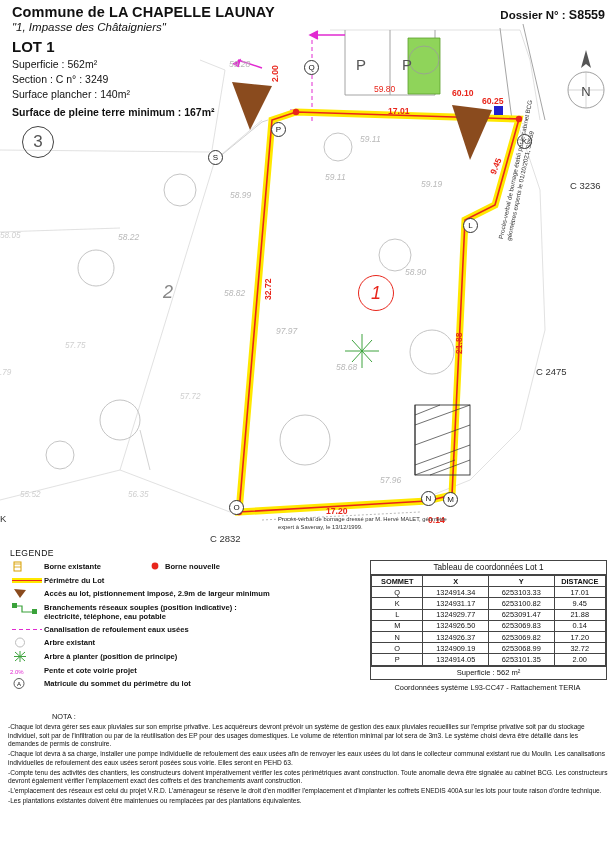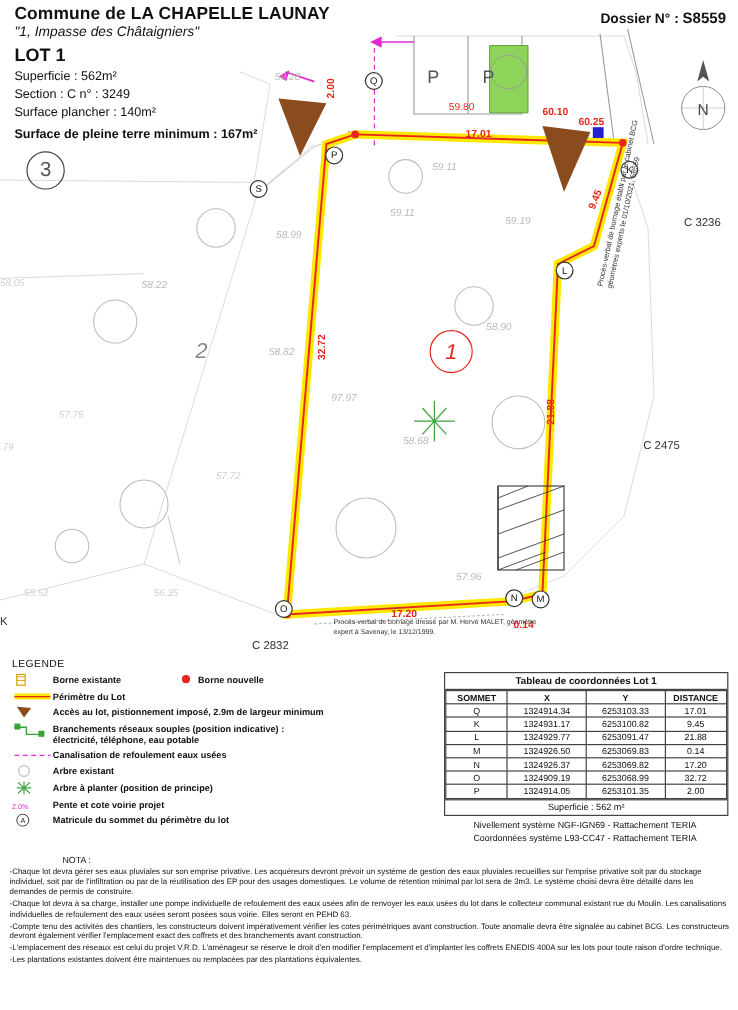--- a/index.html
+++ b/index.html
@@ -25,21 +25,21 @@
   .marker{width:13px;height:13px;border:1px solid #333;border-radius:50%;background:#fff;font-size:8px;display:flex;align-items:center;justify-content:center;color:#111;}
   .cad{font-size:9.5px;color:#333;}
   
   #legend{left:10px;top:548px;width:330px;font-size:7.6px;color:#111;}
   #legend .ttl{font-size:8.6px;letter-spacing:.4px;margin-bottom:3px;}
   .lgrow{display:flex;align-items:flex-start;margin-bottom:2.6px;}
   .lgsym{width:34px;flex:0 0 34px;height:11px;position:relative;}
   .lgtxt{flex:1;line-height:1.22;padding-top:1px;font-weight:bold;}
   
   #tablebox{left:370px;top:560px;width:235px;border:1px solid #444;}
-  #tabtitle{text-align:center;font-size:8.2px;padding:2px 0;border-bottom:1px solid #444;font-weight:bold;}
+  #tabtitle{text-align:center;font-size:8.2px;padding:2px 0;border-bottom:1px solid #444;}
   table{border-collapse:collapse;width:100%;font-size:7.4px;}
   th,td{border:1px solid #444;text-align:center;padding:0.6px 1px;}
   th{font-weight:bold;font-size:7.4px;}
   #superf{text-align:center;font-size:7.6px;padding:1.5px 0;border-top:1px solid #444;}
   #sysnote{left:370px;top:682px;width:235px;font-size:7.4px;text-align:center;line-height:1.5;}
   
   #nota{left:8px;top:712px;width:600px;font-size:6.6px;line-height:1.33;}
   #nota .nt{font-size:7.4px;margin-bottom:1px;padding-left:44px;}
   #nota p{margin:0 0 1px 0;}
   
@@ -162,21 +162,21 @@
   <div class="abs" style="left:374px;top:84px;font-size:8.5px;color:#e8261c">59.80</div>
   <div class="abs grey" style="left:360px;top:134px">59.11</div>
   <div class="abs grey" style="left:325px;top:172px">59.11</div>
   <div class="abs grey" style="left:421px;top:179px">59.19</div>
   <div class="abs grey" style="left:230px;top:190px">58.99</div>
   <div class="abs greyd" style="left:0px;top:231px">58.05</div>
   <div class="abs grey" style="left:118px;top:232px">58.22</div>
   <div class="abs grey" style="left:405px;top:267px">58.90</div>
   <div class="abs grey" style="left:224px;top:288px">58.82</div>
   <div class="abs grey" style="left:276px;top:326px">97.97</div>
-  <div class="abs greyd" style="left:49px;top:341px">57.75</div>
+  <div class="abs greyd" style="left:65px;top:341px">57.75</div>
   <div class="abs greyd" style="left:0px;top:368px">.79</div>
   <div class="abs grey" style="left:336px;top:362px">58.68</div>
   <div class="abs greyd" style="left:180px;top:392px">57.72</div>
   <div class="abs greyd" style="left:20px;top:490px">55.52</div>
   <div class="abs greyd" style="left:128px;top:490px">56.35</div>
   <div class="abs grey" style="left:380px;top:475px">57.96</div>
 
   <div class="abs" style="left:356px;top:56px;font-size:15px;color:#555">P</div>
   <div class="abs" style="left:402px;top:56px;font-size:15px;color:#555">P</div>
 
@@ -362,21 +362,20 @@
           <td>1324914.05</td>
           <td>6253101.35</td>
           <td>2.00</td>
         </tr>
     </tbody>
   </table>
   <div id="superf">Superficie : 562 m²</div>
 </div>
 
 <div class="abs" id="sysnote">
-  <div>Nivellement système NGF-IGN69 - Rattachement TERIA</div>
   <div>Coordonnées système L93-CC47  - Rattachement TERIA</div>
 </div>
 
 <div class="abs" id="nota">
   <div class="nt">NOTA :</div>
   <p>-Chaque lot devra gérer ses eaux pluviales sur son emprise privative. Les acquéreurs devront prévoir un système de gestion des eaux pluviales recueillies sur l'emprise privative soit par du stockage individuel, soit par de l'infiltration ou par de la réutilisation des EP pour des usages domestiques. Le volume de rétention minimal par lot sera de 3m3. Le système choisi devra être détaillé dans les demandes de permis de construire.</p>
   <p>-Chaque lot devra à sa charge, installer une pompe individuelle de refoulement des eaux usées afin de renvoyer les eaux usées du lot dans le collecteur communal existant rue du Moulin. Les canalisations individuelles de refoulement des eaux usées seront posées sous voirie. Elles seront en PEHD 63.</p>
   <p>-Compte tenu des activités des chantiers, les constructeurs doivent impérativement vérifier les cotes périmétriques avant construction. Toute anomalie devra être signalée au cabinet BCG. Les constructeurs devront également vérifier l'emplacement exact des coffrets et des branchements avant construction.</p>
   <p>-L'emplacement des réseaux est celui du projet V.R.D. L'aménageur se réserve le droit d'en modifier l'emplacement et d'implanter les coffrets ENEDIS 400A sur les lots pour toute raison d'ordre technique.</p>
   <p>-Les plantations existantes doivent être maintenues ou remplacées par des plantations équivalentes.</p>

